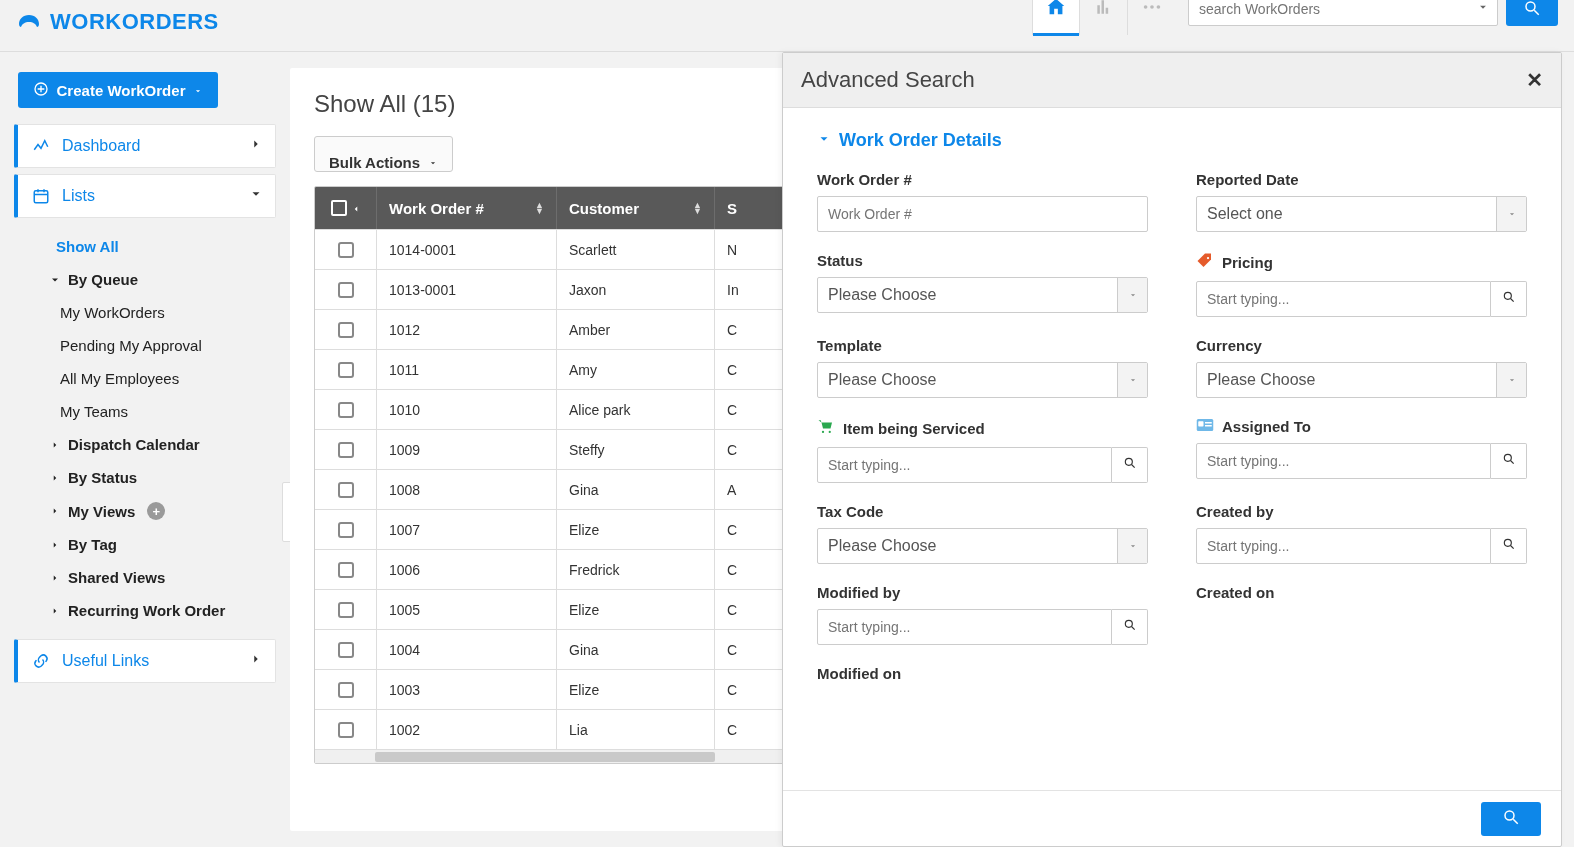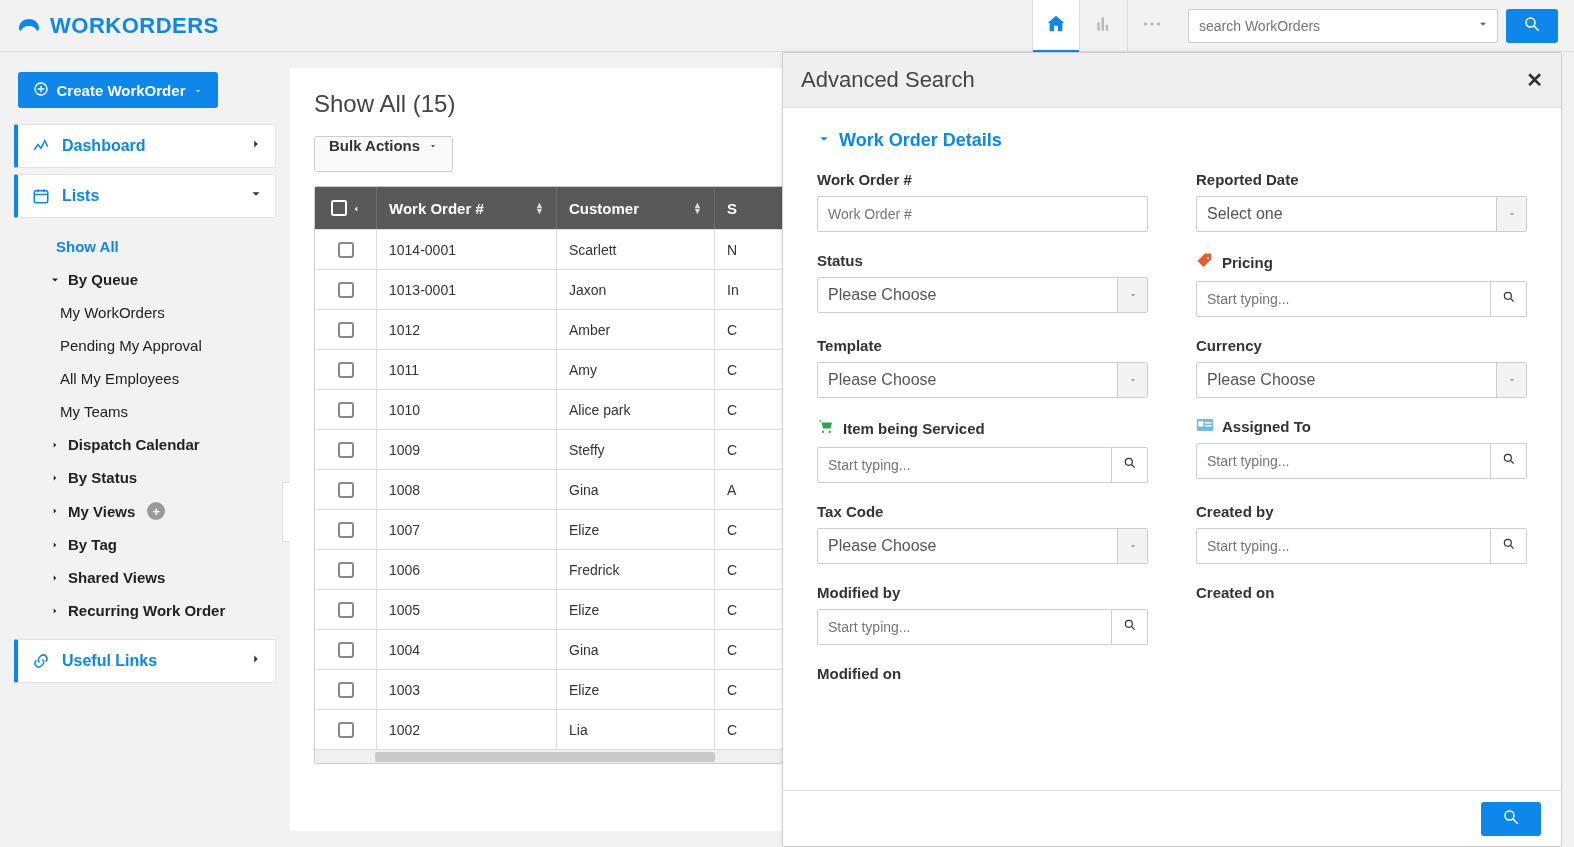--- a/index.html
+++ b/index.html
@@ -1,50 +1,50 @@
 <!DOCTYPE html>
 <html><head>
 <meta charset="utf-8">
 <style>
   *{box-sizing:border-box;margin:0;padding:0;font-family:Arial,Helvetica,sans-serif}
   body{background:#f2f2f2;width:1574px;height:847px;overflow:hidden;position:relative;color:#333}
   
-  .top-header{height:52px;background:#f2f2f2;border-bottom:1px solid #ddd;display:flex;align-items:center;padding:0 16px}
+  .top-header{height:52px;background:#f2f2f2;border-bottom:1px solid #ddd;display:flex;align-items:flex-end;padding:16px 16px}
   .brand{display:flex;align-items:center;gap:8px;color:#0d87e9;font-weight:700;font-size:22px;letter-spacing:.5px}
   .brand-icon{width:26px;height:20px}
   .top-right{margin-left:auto;display:flex;align-items:center;gap:0}
   .top-tab{width:48px;height:52px;display:flex;align-items:center;justify-content:center;border-left:1px solid #ddd;border-right:1px solid #ddd;cursor:pointer}
   .top-tab.active{background:#fff;position:relative}
   .top-tab.active::after{content:"";position:absolute;left:0;right:0;bottom:-1px;height:3px;background:#0d87e9}
   .top-icon-btn{width:48px;height:52px;display:flex;align-items:center;justify-content:center;color:#999;cursor:pointer}
   .search-wrap{display:flex;align-items:center;gap:8px;margin-left:12px}
   .search-field{position:relative}
   .search-input{width:310px;height:34px;border:1px solid #ccc;border-radius:2px;padding:0 34px 0 10px;font-size:14px;color:#555;background:#fff}
   .search-field .chev{position:absolute;right:8px;top:50%;transform:translateY(-50%);color:#666;pointer-events:none}
   .search-btn{width:52px;height:34px;background:#0d87e9;border:none;border-radius:3px;display:flex;align-items:center;justify-content:center;cursor:pointer}
   
   .app-body{display:flex;height:calc(847px - 52px)}
   
   .sidebar{width:290px;background:#f2f2f2;padding:14px 14px 28px 14px;position:relative}
   .create-btn{width:200px;height:36px;margin:6px 0 16px 4px;background:#0d87e9;color:#fff;border:none;border-radius:3px;font-size:15px;font-weight:600;display:flex;align-items:center;justify-content:center;gap:8px;cursor:pointer}
-  .nav-card{background:#fff;border:1px solid #e3e3e3;border-left:4px solid #0d87e9;border-radius:2px;height:44px;display:flex;align-items:center;padding:0 12px;margin:6px 0 6px 0;color:#0d87e9;font-weight:700;font-size:16px;cursor:pointer;position:relative}
+  .nav-card{background:#fff;border:1px solid #e3e3e3;border-left:4px solid #0d87e9;border-radius:2px;height:44px;display:flex;align-items:center;padding:0 12px;margin:6px 0 6px 0;color:#0d87e9;font-weight:400;font-size:16px;cursor:pointer;position:relative}
   .nav-card .ico{width:22px;margin-right:10px;display:flex;align-items:center;justify-content:center}
   .nav-card .chevron{margin-left:auto;color:#333}
   .sub-list{padding:6px 0 6px 6px}
   .sub-item{padding:8px 4px 8px 28px;font-size:15px;color:#222;cursor:pointer;display:flex;align-items:center;gap:6px;font-weight:700}
   .sub-item.plain{font-weight:400;padding-left:40px}
   .sub-item.selected{color:#0d87e9;font-weight:700}
   .sub-item .arrow{width:14px;display:inline-flex;justify-content:center;color:#222}
   .plus-badge{width:18px;height:18px;border-radius:50%;background:#9a9a9a;color:#fff;font-size:13px;display:inline-flex;align-items:center;justify-content:center;margin-left:6px}
   .collapse-handle{position:absolute;right:-12px;top:430px;width:20px;height:60px;background:#fff;border:1px solid #ddd;border-radius:2px;display:flex;align-items:center;justify-content:center;cursor:pointer;font-size:14px;color:#333}
   
   .main{flex:1;background:#fff;margin:16px 16px 16px 0;border-radius:2px;position:relative;overflow:hidden}
   .main-inner{padding:22px 24px 0 24px}
   .page-title{font-size:24px;color:#444;font-weight:400;margin-bottom:18px}
-  .bulk-btn{height:36px;border:1px solid #ccc;background:#fafafa;border-radius:3px;padding:0 14px;font-size:15px;font-weight:600;color:#333;display:inline-flex;align-items:flex-start;gap:8px;cursor:pointer;margin-bottom:14px}
+  .bulk-btn{height:36px;border:1px solid #ccc;background:#fafafa;border-radius:3px;padding:0 14px;font-size:15px;font-weight:600;color:#333;display:inline-flex;align-items:flex-end;gap:8px;cursor:pointer;margin-bottom:14px}
   
   .tbl{border:1px solid #ccc;border-radius:2px;overflow:hidden}
   .tbl-head{background:#595959;color:#fff;display:flex;height:42px;align-items:center;font-weight:700;font-size:15px}
   .th{padding:0 12px;display:flex;align-items:center;gap:8px;border-right:1px solid #6d6d6d;height:100%}
   .th:last-child{border-right:none}
   .th.chk{width:62px;justify-content:center;gap:0}
   .th.c1{width:180px;justify-content:space-between}
   .th.c2{width:158px;justify-content:space-between}
   .th.c3{flex:1}
   .hd-chk{width:16px;height:16px;border:2px solid #fff;border-radius:2px;background:transparent}

